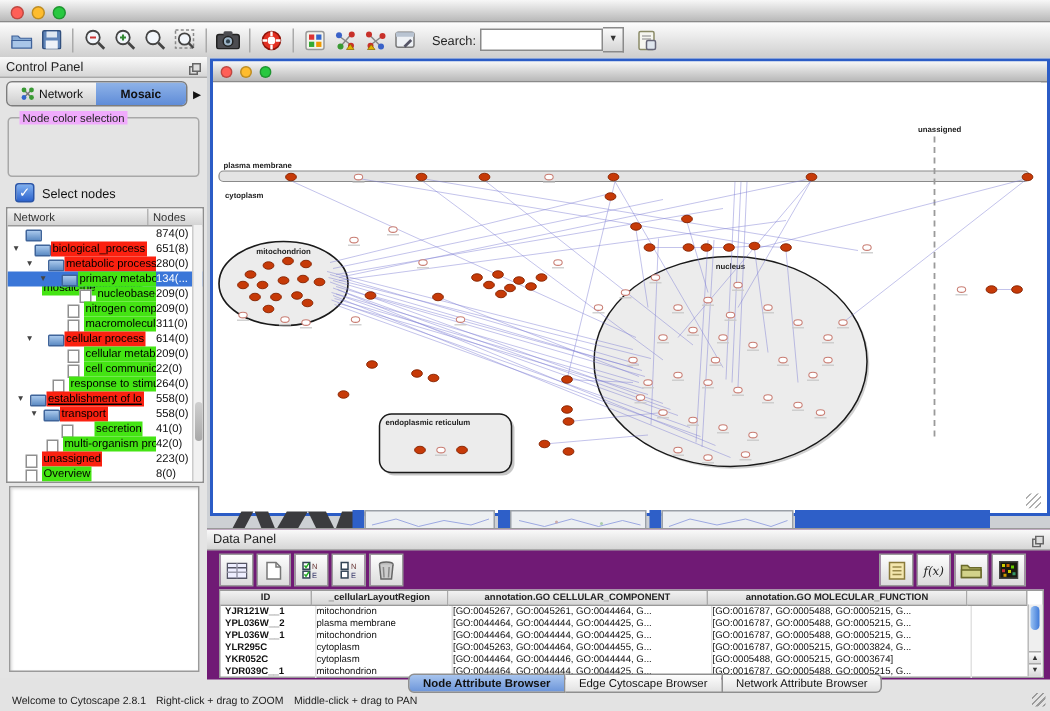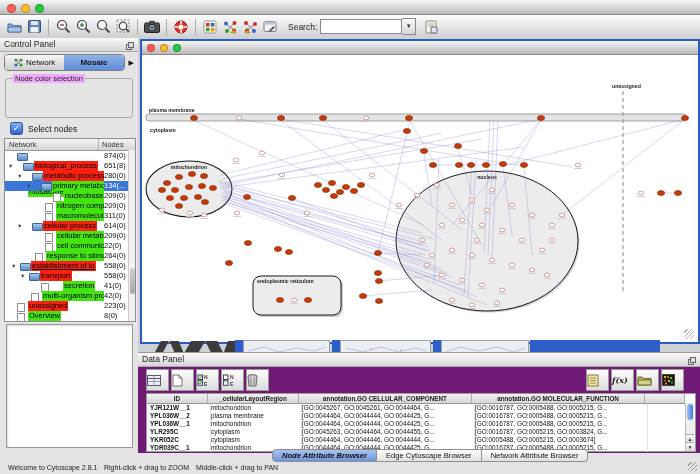--- a/index.html
+++ b/index.html
@@ -77,38 +77,38 @@
   #resize-grip{position:absolute;right:0;bottom:0;width:10px;height:10px;
     background:repeating-linear-gradient(135deg,#fff 0 2px,#b0b0b0 2px 3px);}
   .frag{position:absolute;top:302px;height:12px;}
   .frag-bar{position:absolute;left:0;top:0;width:8px;height:12px;background:#2e5fc8;}
   .frag-body{position:absolute;left:8px;top:0;right:0;height:12px;background:#eceff2;border:0.5px solid #9aa0a8;}
   .logo-slab{position:absolute;background:#3b3b3e;}
   
   #data-panel{left:138px;top:352px;width:562px;height:100px;background:#701a75;border-top:1px solid #999;}
   #dp-toolbar{position:absolute;left:0;top:13px;width:562px;height:26px;}
   .dpbtn{position:absolute;top:3px;width:21px;height:20px;background:linear-gradient(#fdfdfd,#dcdcdc);
-    border:1px solid #9a9a9a;border-radius:0;display:flex;align-items:center;justify-content:flex-start;font-weight:bold;}
+    border:1px solid #9a9a9a;border-radius:0;display:flex;align-items:center;justify-content:center;}
   .fx{font-size:8px;font-style:italic;font-family:"DejaVu Serif",serif;color:#222;}
   #dp-table{position:absolute;left:8px;top:40px;width:548px;height:57px;background:#fff;border:1px solid #9a9a9a;}
   .dth{position:absolute;top:0;height:9px;background:linear-gradient(#f2f2f2,#d6d6d6);border-right:1px solid #aaa;
     border-bottom:1px solid #999;font-size:6.3px;font-weight:bold;color:#222;text-align:center;line-height:9px;overflow:hidden;}
   .dtc{position:absolute;height:8px;font-size:6.4px;line-height:8px;padding-left:3px;overflow:hidden;white-space:nowrap;
     border-right:1px solid #e2e2e2;color:#111;}
   .dtc.id{font-weight:bold;}
   #dp-scroll{position:absolute;right:0;top:9px;width:9px;bottom:0;background:#efefef;border-left:1px solid #bbb;}
   #dp-thumb{position:absolute;left:1px;top:1px;width:6px;height:16px;border-radius:3px;
     background:linear-gradient(90deg,#9cc4f4,#3f7ad8);}
   .dp-arrow{position:absolute;left:0;width:8px;height:8px;background:linear-gradient(#fafafa,#d8d8d8);
     border-top:1px solid #aaa;font-size:5px;text-align:center;line-height:8px;color:#333;}
   
   #browser-tabs{left:272px;top:449px;display:flex;height:13px;}
   .btab{display:flex;align-items:center;padding:0 9px;font-size:7.6px;border:1px solid #8f8f8f;border-left:none;
     background:linear-gradient(#fdfdfd,#e2e2e2);color:#111;}
-  .btab:first-child{border-left:1px solid #8f8f8f;border-radius:4px 0 0 4px;font-style:italic;}
+  .btab:first-child{border-left:1px solid #8f8f8f;border-radius:4px 0 0 4px;}
   .btab:last-child{border-radius:0 4px 4px 0;}
   .btab.sel{background:linear-gradient(#a7c4ee,#6d96da);font-weight:bold;}
   #status-bar{left:0;top:452px;width:700px;height:22px;}
   .status-item{position:absolute;top:12px;font-size:7px;color:#222;white-space:nowrap;}
   #corner-grip{position:absolute;right:3px;bottom:3px;width:9px;height:9px;
     background:repeating-linear-gradient(135deg,transparent 0 2px,#9a9a9a 2px 3px);}
   svg text{font-family:"Liberation Sans",sans-serif;}
 </style>
 </head>
 <body>

